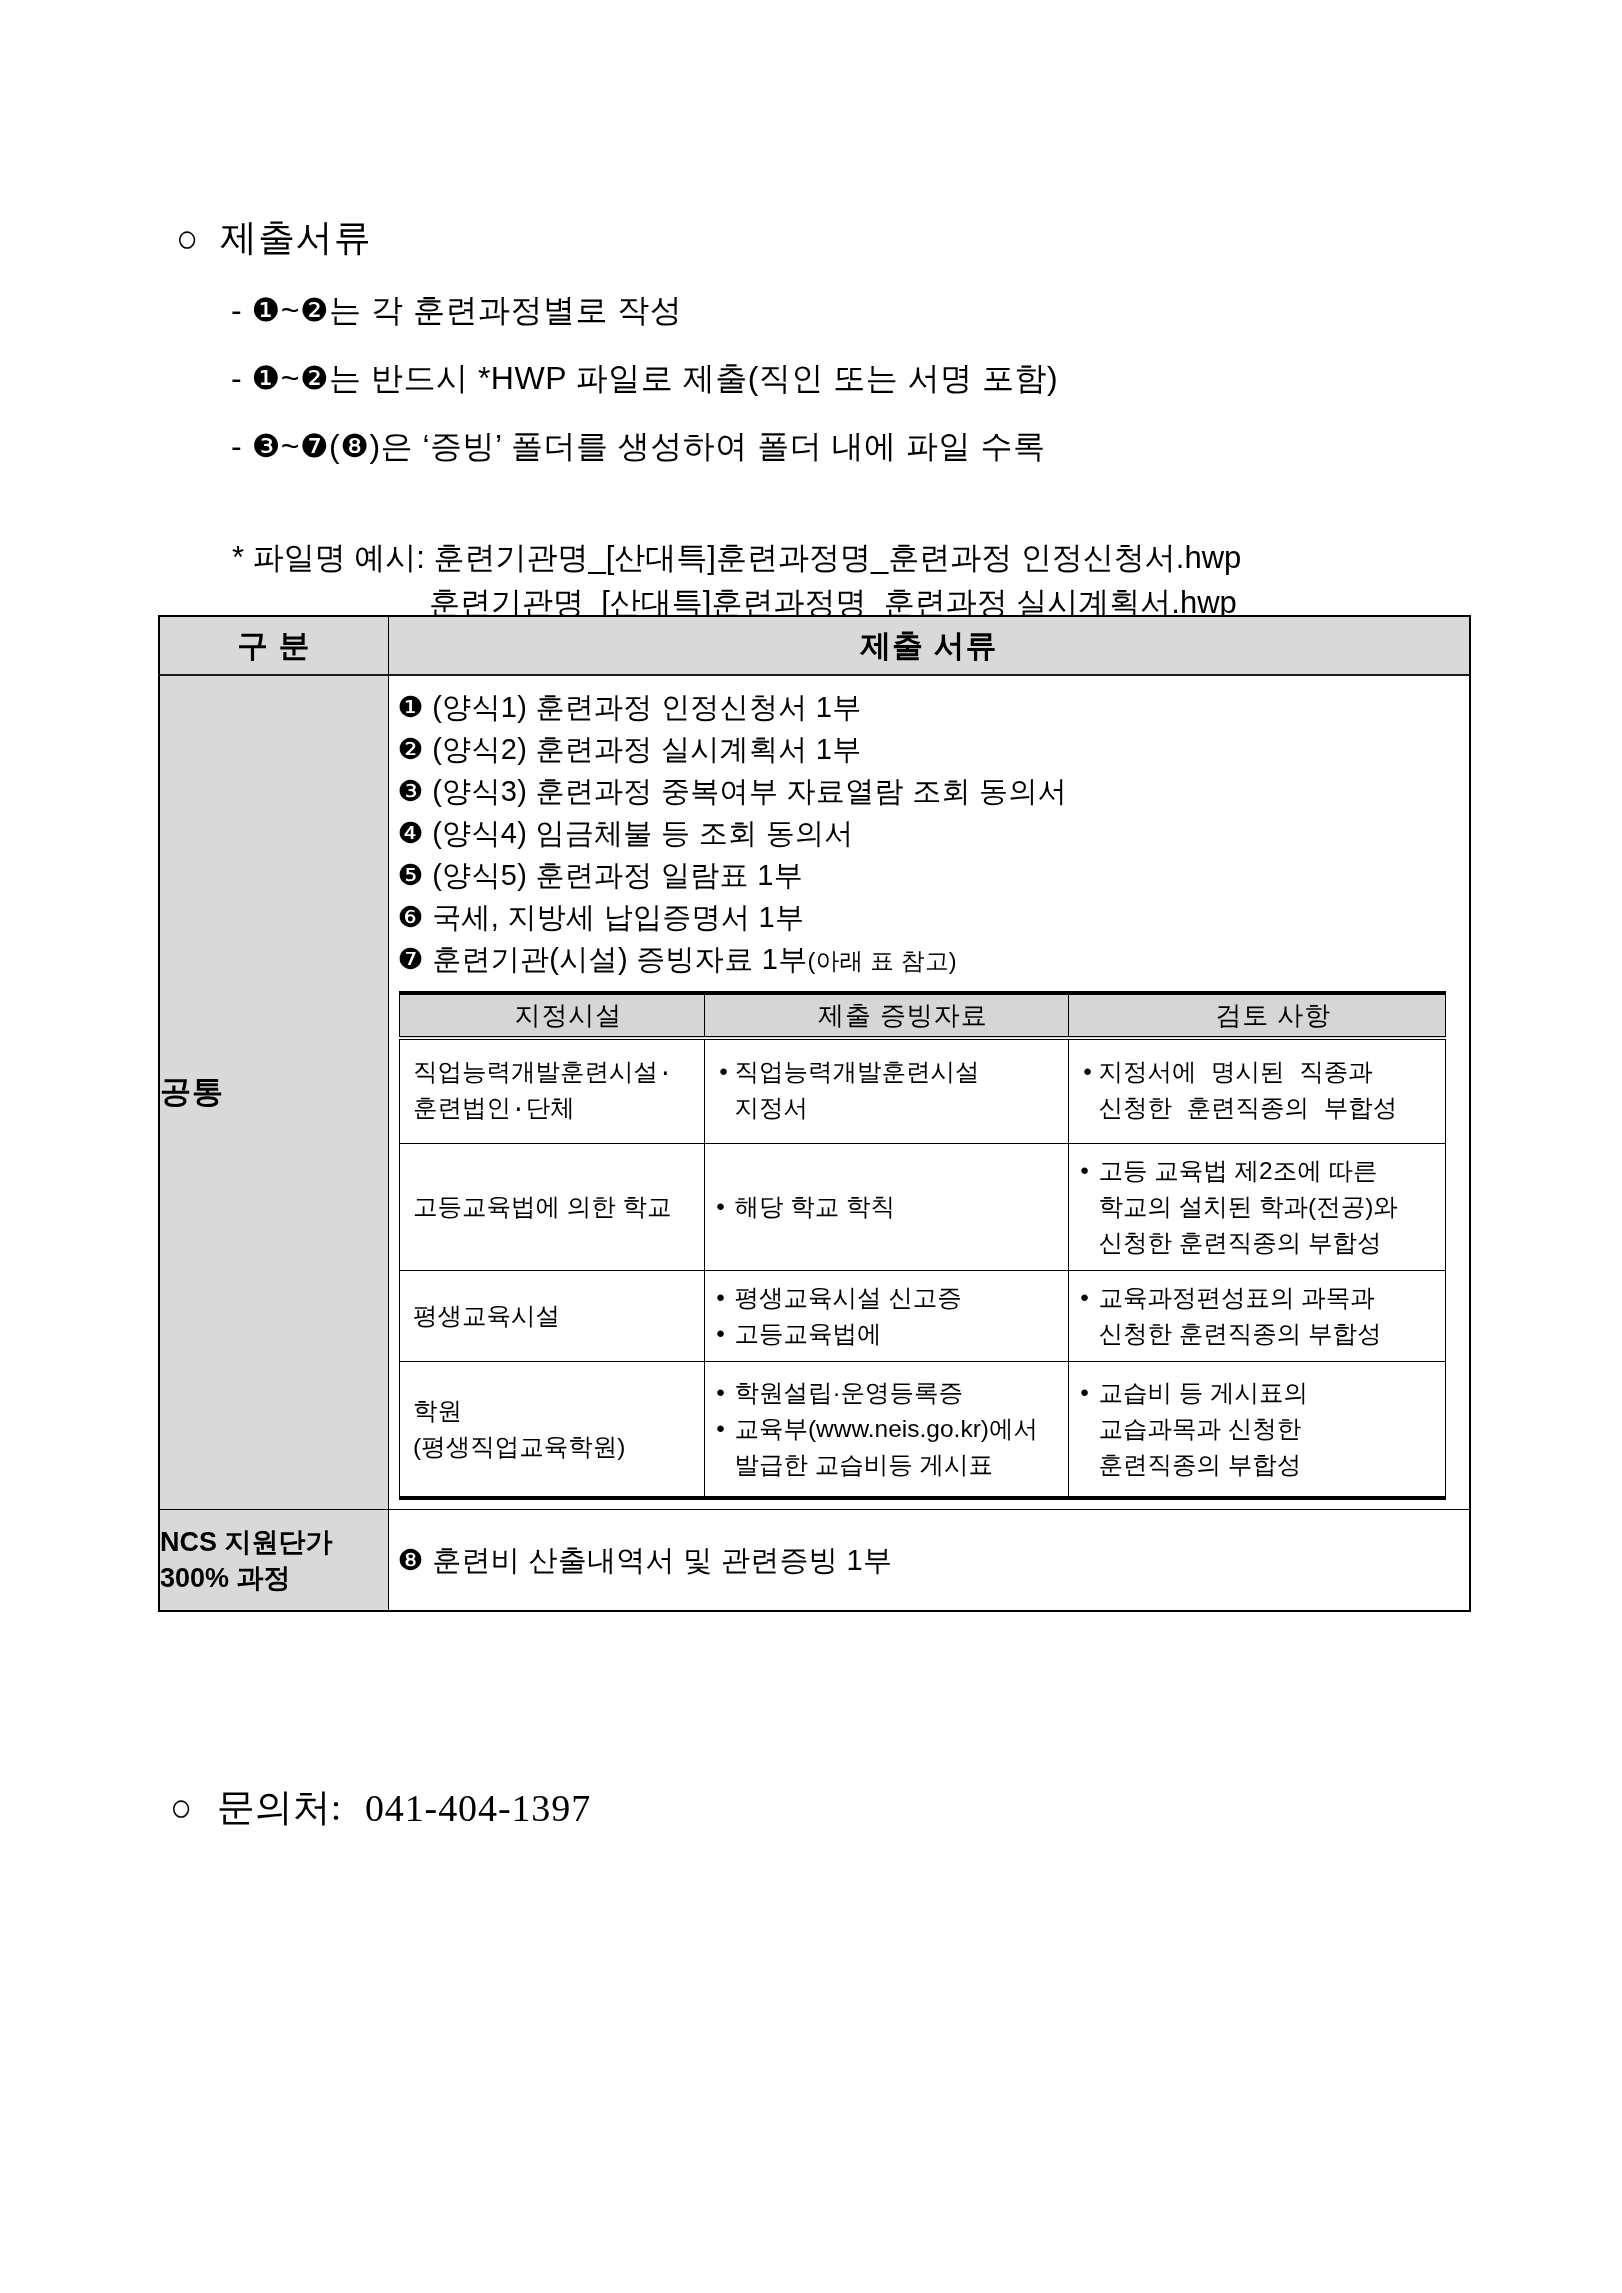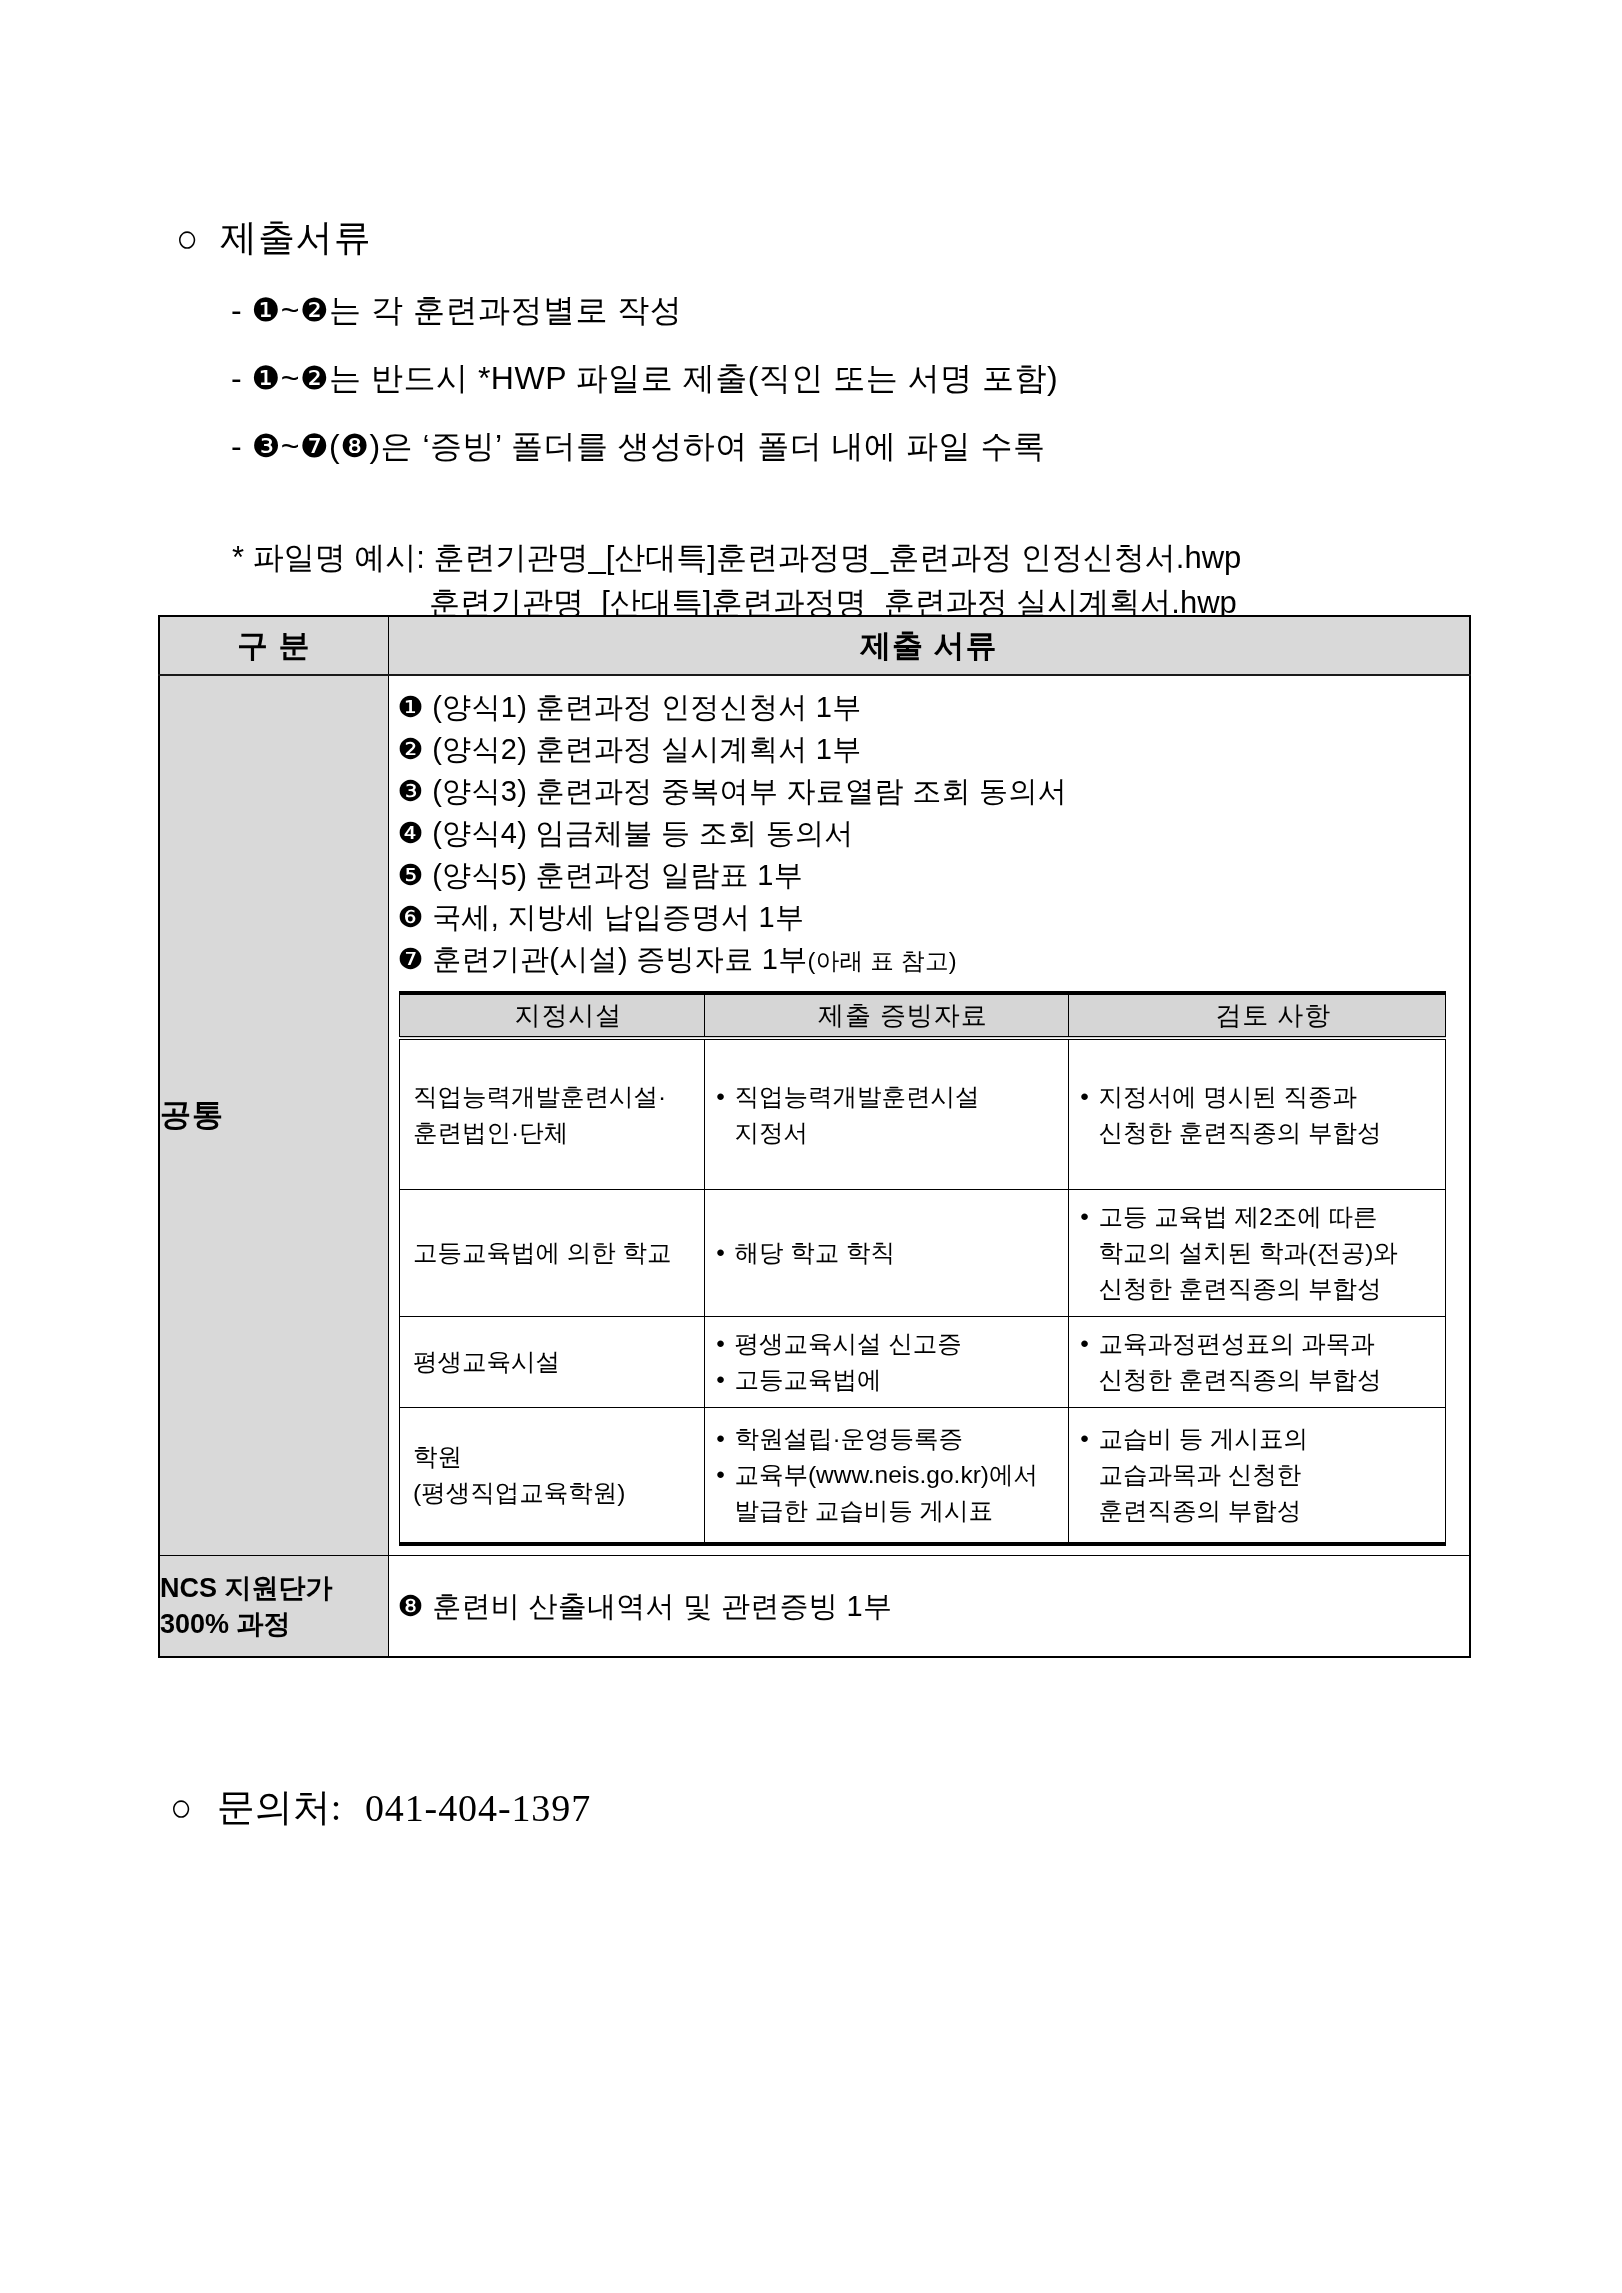--- a/index.html
+++ b/index.html
@@ -71,21 +71,21 @@
     font-size: 26px; font-weight: normal; text-align: center;
     border-bottom: 4.5px double #000; letter-spacing: 0.9px;
   }
   .inner-table td { vertical-align: middle; padding: 9px 5.5px; }
   .c-fac { padding-left: 12.7px !important; white-space: pre-line; line-height: 36px; }
   .bullet-item {
     position: relative; padding-left: 23.6px; white-space: pre-line;
     line-height: 36px;
   }
   .bullet-item::before { content: "\2022"; position: absolute; left: 5.5px; top: 0; }
-  .ir1 td { height: 152px; }
+  .ir1 td { height: 106px; font-family: Liberation Mono, monospace; }
   .ir2 td { height: 113px; }
   .ir3 td { height: 91px; }
   .ir4 td { height: 136px; }
   .ir5 td { height: 135px; }
 
   .mt-ncs td { height: 102px; }
   .ncs-content { vertical-align: middle !important; padding: 0 0 0 9px; }
   .ncs-content .item { line-height: 33px; }
 
   

